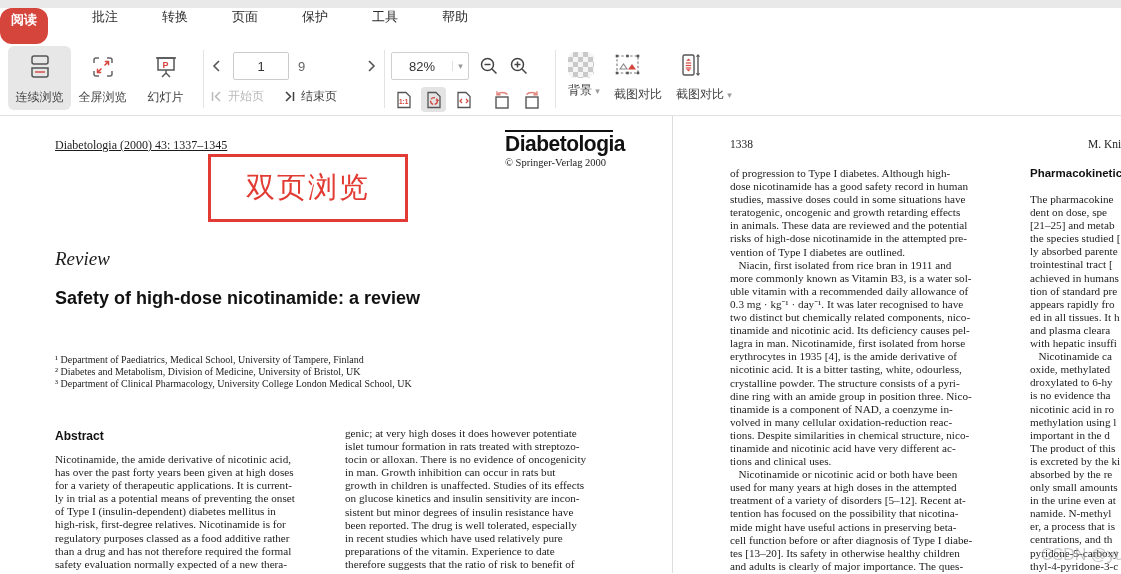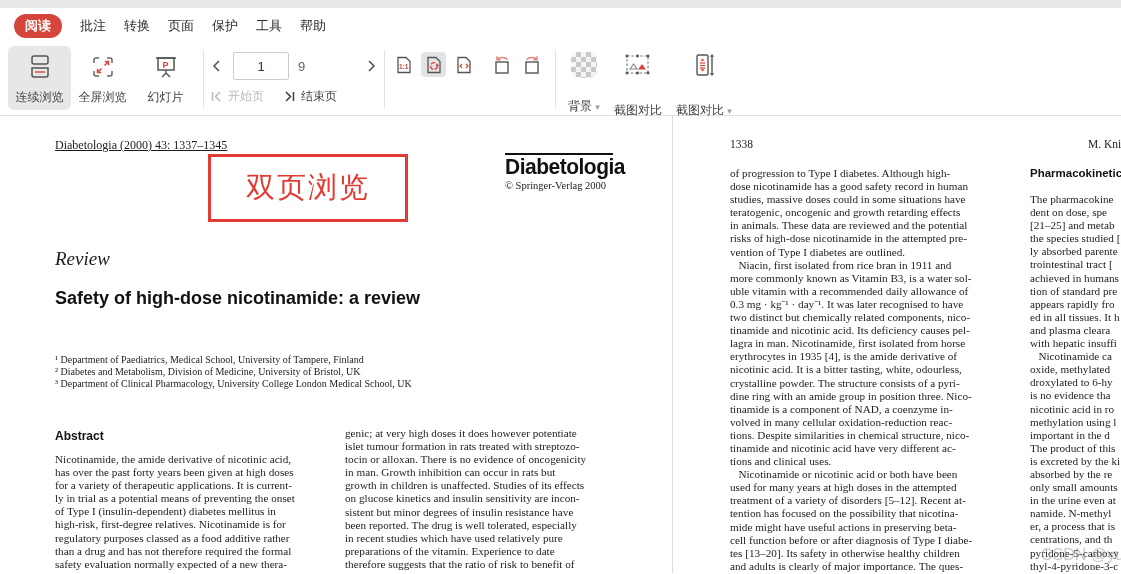--- a/index.html
+++ b/index.html
@@ -1,21 +1,21 @@
 <!DOCTYPE html>
 <html><head>
 <meta charset="utf-8">
 <style>
   * { margin:0; padding:0; box-sizing:border-box; }
   html,body { width:1121px; height:574px; overflow:hidden; background:#fff;
               font-family:"Liberation Sans", sans-serif; }
   .top-strip { height:8px; background:#e9e9e9; }
 
   
-  .menubar { height:36px; display:flex; align-items:center; padding-left:14px; gap:18px; background:#fff; }
+  .menubar { height:36px; display:flex; gap:44px; background:#fff; }
   .menu-item { font-size:13px; color:#2b2b2b; cursor:default; }
   .menu-item.active { background:#d5453c; color:#fff; border-radius:12px; padding:3px 11px; font-weight:bold; }
 
   
   .toolbar { height:72px; display:flex; align-items:flex-start; padding:2px 6px 0 8px; border-bottom:1px solid #e2e2e2; background:#fff; }
   .sep { width:1px; height:58px; background:#e3e3e3; margin:4px 6px 0 6px; flex:none; }
   .tool-btn { width:63px; height:64px; display:flex; flex-direction:column; align-items:center; justify-content:flex-start; gap:3px; padding-top:6px; border-radius:6px; flex:none; }
   .tool-btn.active { background:#e7e7e7; }
   .tool-btn .lbl { font-size:12px; color:#3f3f3f; white-space:nowrap; }
 
@@ -31,21 +31,21 @@
   .zoom-group { width:158px; display:flex; flex-direction:column; gap:7px; padding-top:6px; flex:none; }
   .zoom-row1 { display:flex; align-items:center; gap:10px; }
   .zoom-select { width:78px; height:28px; border:1px solid #d0d0d0; border-radius:2px; display:flex; align-items:center; background:#fff; }
   .zoom-select .val { flex:1; text-align:center; font-size:13px; color:#333; }
   .zoom-select .caret { width:16px; border-left:1px solid #e0e0e0; color:#999; font-size:9px; text-align:center; }
   .zoom-row2 { display:flex; align-items:center; gap:5px; }
   .mini-btn { width:25px; height:25px; display:flex; align-items:center; justify-content:center; border-radius:4px; }
   .mini-btn.active { background:#e3e3e3; }
 
   .rtool-group { display:flex; gap:14px; padding-top:6px; flex:none; margin-left:6px; }
-  .rtool { display:flex; flex-direction:column; align-items:center; gap:20px; }
+  .rtool { display:flex; flex-direction:column; gap:4px; }
   .rtool .lblrow { font-size:12px; color:#3f3f3f; white-space:nowrap; }
   .caret2 { color:#999; font-size:9px; }
   .checker { width:26px; height:26px; border-radius:7px; background-color:#f5f5f5;
     background-image:linear-gradient(45deg,#c9c9c9 25%,transparent 25%,transparent 75%,#c9c9c9 75%),
                      linear-gradient(45deg,#c9c9c9 25%,transparent 25%,transparent 75%,#c9c9c9 75%);
     background-size:10px 10px; background-position:0 0,5px 5px; }
 
   
   .docarea { position:relative; height:457px; background:#fff; overflow:hidden; }
   .page-divider { position:absolute; left:672px; top:0; bottom:0; width:1px; background:#dcdcdc; }
@@ -154,20 +154,41 @@
             <line x1="10.5" y1="2" x2="10.5" y2="11" stroke="#3f3f3f" stroke-width="1.5"></line>
           </svg>
       </span>
       <span class="dark">结束页</span>
     </div>
   </div>
 
   <div class="sep"></div>
 
   <div class="zoom-group">
+    <div class="zoom-row1">
+      <div class="zoom-select">
+        <span class="val">82%</span>
+        <span class="caret">▾</span>
+      </div>
+      <span class="chev">
+        <svg width="20" height="20" viewBox="0 0 20 20">
+            <circle cx="8.5" cy="8.5" r="6" fill="none" stroke="#444" stroke-width="1.5"></circle>
+            <line x1="13" y1="13" x2="17.5" y2="17.5" stroke="#444" stroke-width="1.5"></line>
+            <line x1="5.5" y1="8.5" x2="11.5" y2="8.5" stroke="#444" stroke-width="1.5"></line>
+          </svg>
+      </span>
+      <span class="chev">
+        <svg width="20" height="20" viewBox="0 0 20 20">
+            <circle cx="8.5" cy="8.5" r="6" fill="none" stroke="#444" stroke-width="1.5"></circle>
+            <line x1="13" y1="13" x2="17.5" y2="17.5" stroke="#444" stroke-width="1.5"></line>
+            <line x1="5.5" y1="8.5" x2="11.5" y2="8.5" stroke="#444" stroke-width="1.5"></line>
+            <line x1="8.5" y1="5.5" x2="8.5" y2="11.5" stroke="#444" stroke-width="1.5"></line>
+          </svg>
+      </span>
+    </div>
     <div class="zoom-row2">
       <span class="mini-btn">
         <svg width="20" height="20" viewBox="0 0 20 20">
             <path d="M4 2.5 h8 l4 4 v11 h-12 z" fill="none" stroke="#555" stroke-width="1.3"></path>
             <text x="5" y="13.5" fill="#d5453c" font-size="6.5" font-weight="bold" font-family="Liberation Sans, sans-serif">1:1</text>
           </svg>
       </span>
       <span class="mini-btn active">
         <svg width="20" height="20" viewBox="0 0 20 20">
             <path d="M4 2.5 h8 l4 4 v11 h-12 z" fill="none" stroke="#555" stroke-width="1.3"></path>
@@ -243,21 +264,21 @@
 
 <div class="docarea">
   <div class="page-divider"></div>
 
   <div class="abs serif" style="left:55px; top:22px; font-size:12px;text-decoration:underline;">Diabetologia (2000) 43: 1337–1345</div>
 
   <div class="abs red-box">
     <span>双页浏览</span>
   </div>
 
-  <div class="abs" style="left:505px; top:37px;">
+  <div class="abs" style="left:505px; top:14px;">
     <div class="logo-line"></div>
     <div class="logo-name">Diabetologia</div>
     <div class="logo-copy">© Springer-Verlag 2000</div>
   </div>
 
   <div class="abs serif" style="left:55px; top:132px; font-size:19px; font-style:italic;">Review</div>
 
   <div class="abs doc-h" style="left:55px; top:172px; font-size:18px;">Safety of high-dose nicotinamide: a review</div>
 
 

